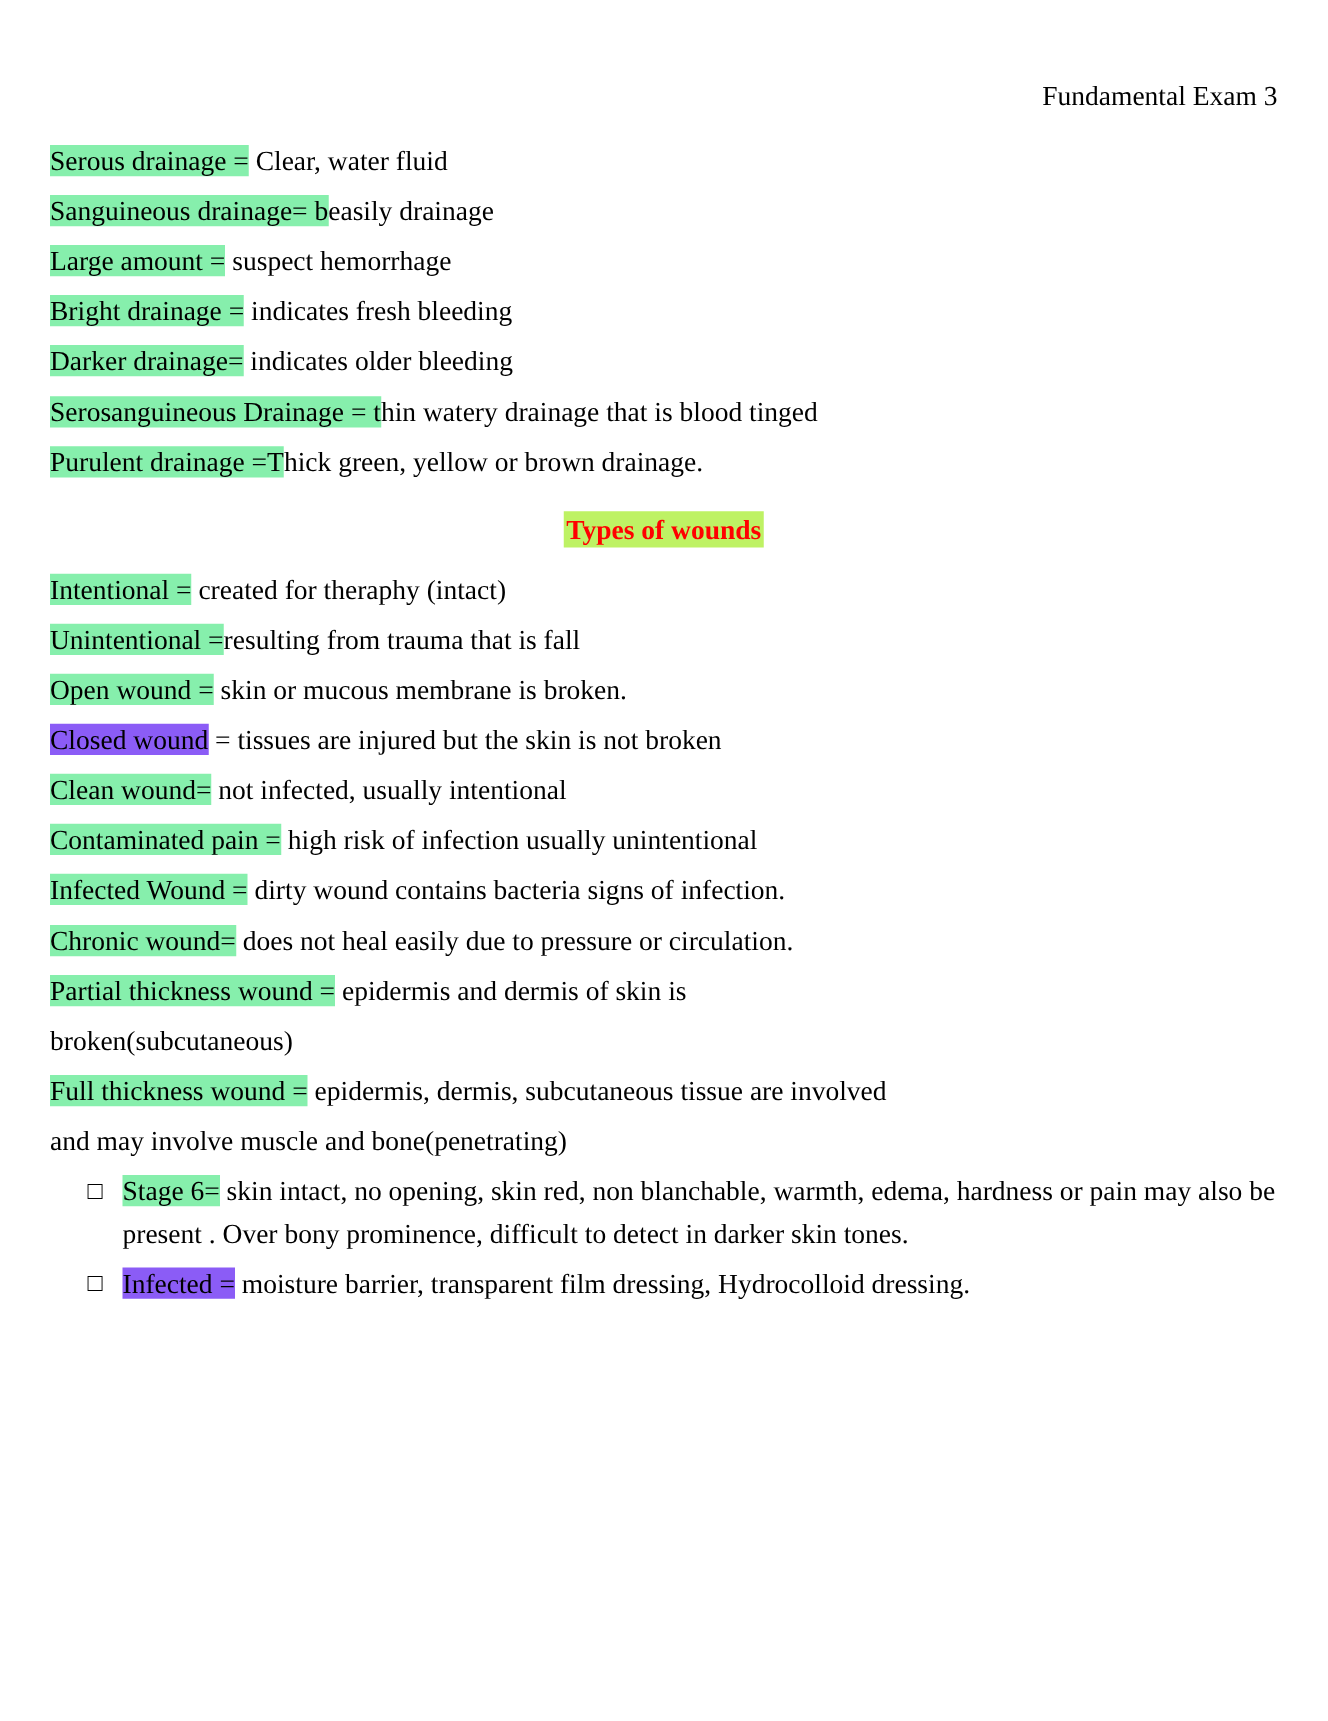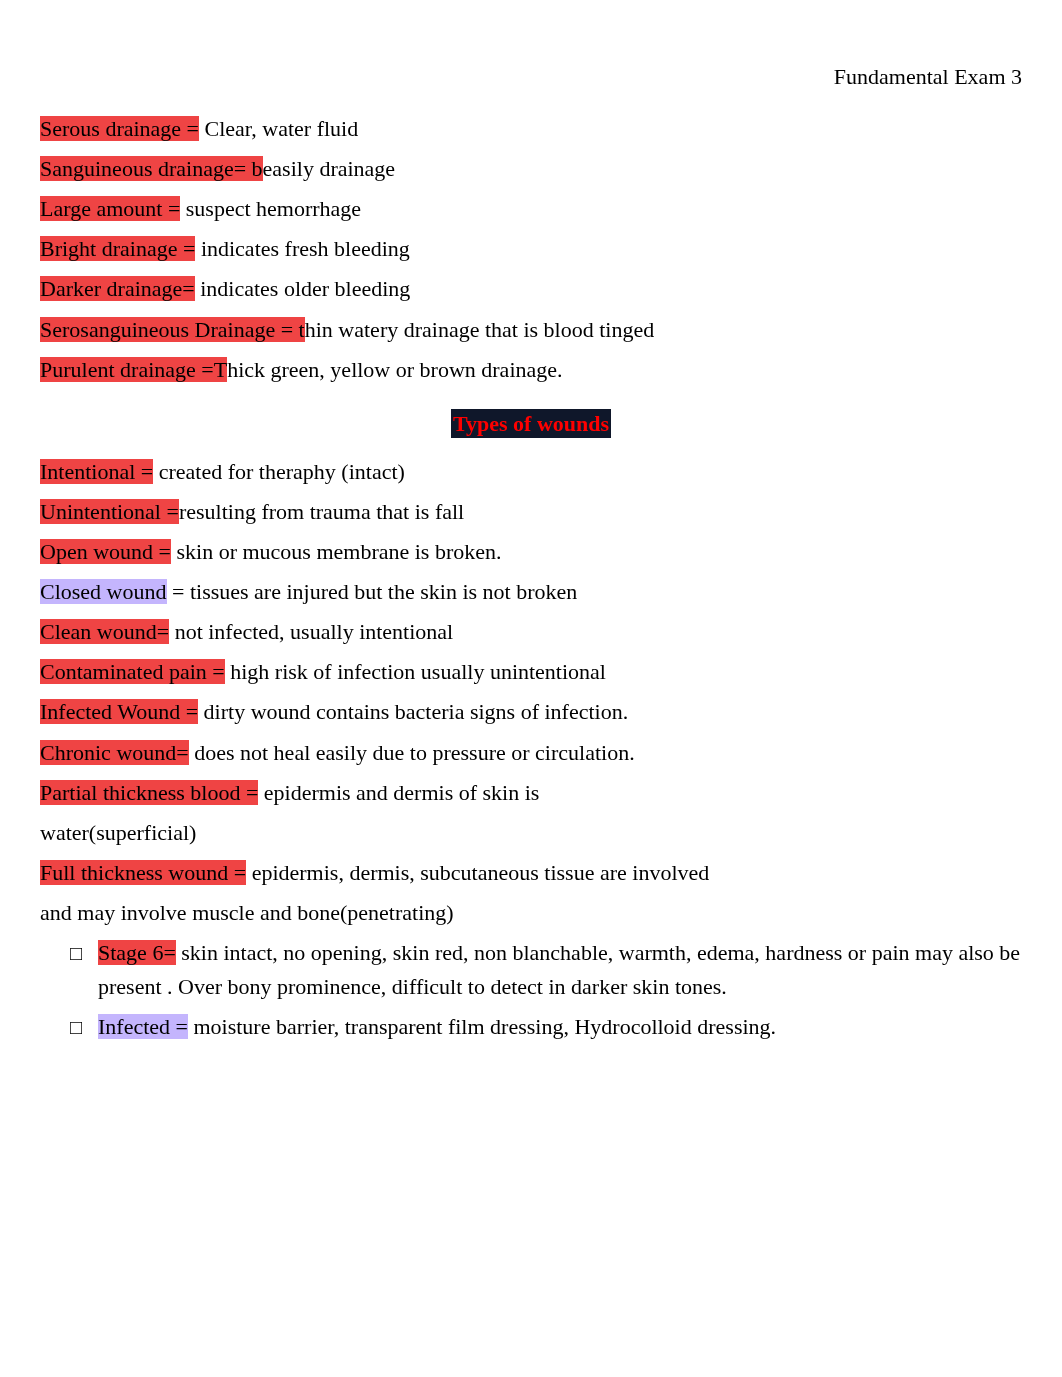--- a/index.html
+++ b/index.html
@@ -26,40 +26,40 @@
       font-family: Georgia, serif;
     }
 
     .line {
       margin-bottom: 6px;
       font-size: 22px;
       line-height: 1.55;
     }
 
     .hl-green {
-      background-color: #ef4444;
+      background-color: #86efac;
     }
 
     .hl-cyan {
-      background-color: #c4b5fd;
+      background-color: #8b5cf6;
     }
 
     .hl-magenta {
       background-color: #ff00ff;
       color: #ff0000;
       font-weight: bold;
     }
 
     .section-header {
       text-align: center;
       margin: 20px 0 14px 0;
     }
 
     .section-header span {
-      background-color: #0f172a;
+      background-color: #bef264;
       color: #ff0000;
       font-weight: bold;
       font-size: 22px;
       padding: 2px 2px;
     }
 
     .list-item {
       display: flex;
       align-items: flex-start;
       margin-bottom: 6px;
@@ -148,24 +148,24 @@
 
 <div class="line">
   <span class="hl-green">Infected Wound =</span><span> dirty wound contains bacteria signs of infection.</span>
 </div>
 
 <div class="line">
   <span class="hl-green">Chronic wound=</span><span> does not heal easily due to pressure or circulation.</span>
 </div>
 
 <div class="line">
-  <span class="hl-green">Partial thickness blood =</span><span> epidermis and dermis of skin is</span>
+  <span class="hl-green">Partial thickness wound =</span><span> epidermis and dermis of skin is</span>
 </div>
 <div class="broken-line">
-  <span>water(superficial)</span>
+  <span>broken(subcutaneous)</span>
 </div>
 
 <div class="line">
   <span class="hl-green">Full thickness wound =</span><span> epidermis, dermis, subcutaneous tissue are involved</span>
 </div>
 <div class="broken-line">
   <span>and may involve muscle and bone(penetrating)</span>
 </div>
 
 <div class="list-item">

